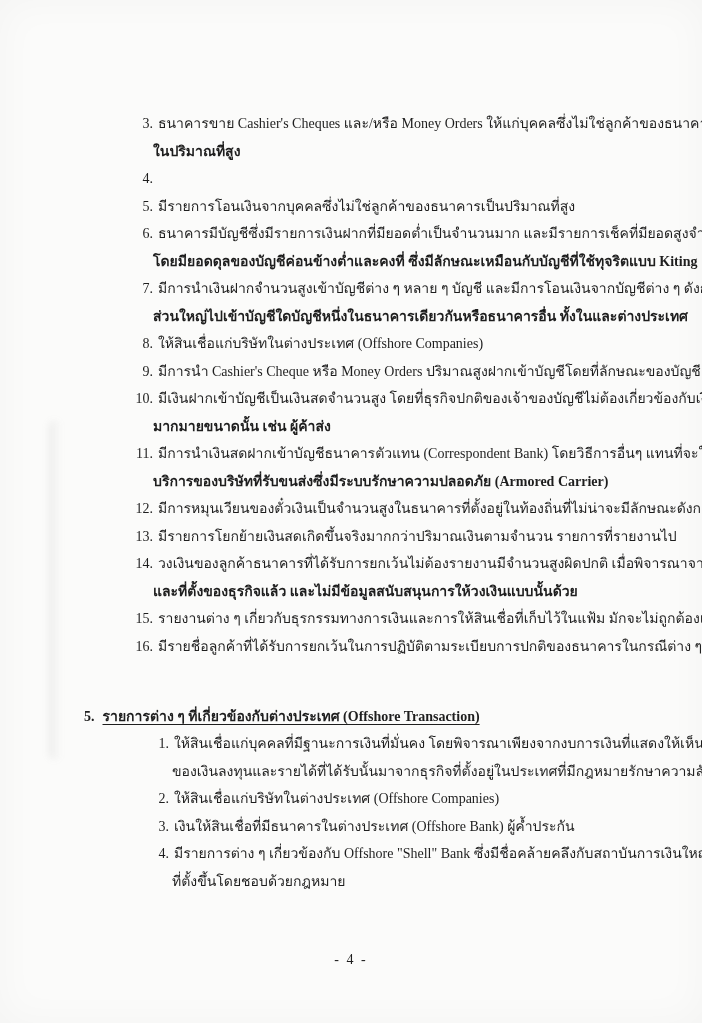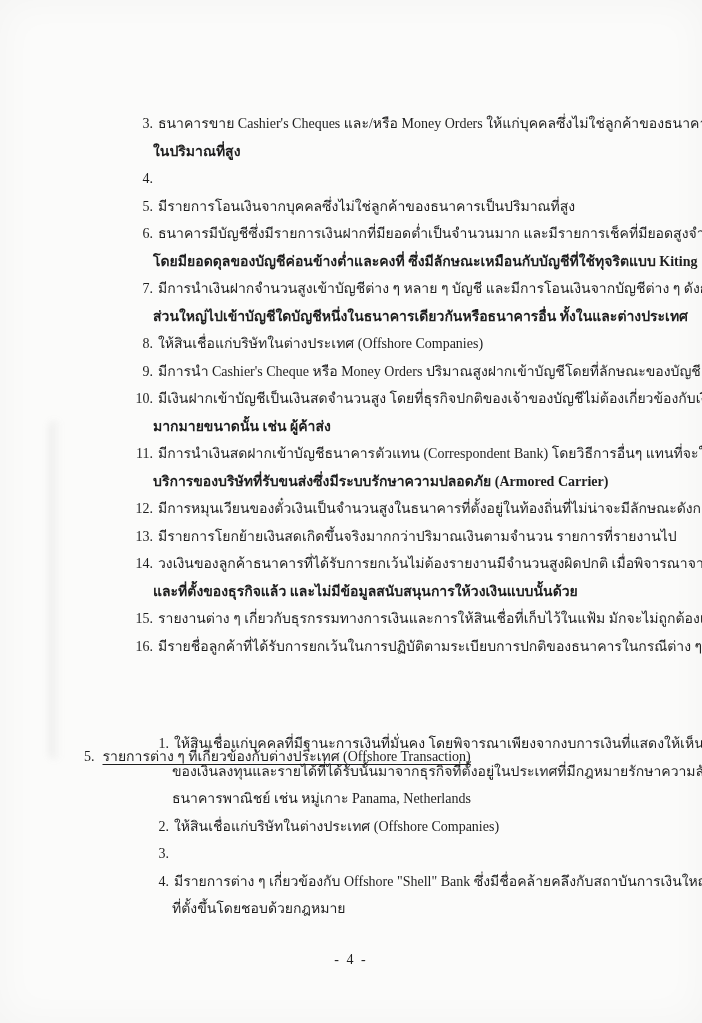--- a/index.html
+++ b/index.html
@@ -59,24 +59,24 @@
   .main-list .line.cont {
     padding-left: 19px;
     font-weight: bold;
   }
   .sub-list .line.cont {
     padding-left: 22px;
   }
   .section-heading {
     position: absolute;
     left: 84px;
-    top: 743px;
+    top: 703px;
     line-height: 27.5px;
     white-space: nowrap;
-    font-weight: 400;
+    font-weight: 700;
   }
   .section-heading .sec-num {
     display: inline-block;
     margin-right: 8px;
   }
   .section-heading .sec-title {
     text-decoration: underline;
     text-underline-offset: 3px;
   }
   .page-number {
@@ -192,31 +192,31 @@
     <span class="sec-num">5.</span><span class="sec-title">รายการต่าง ๆ ที่เกี่ยวข้องกับต่างประเทศ  (Offshore Transaction)</span>
   </div>
 
   <div class="sub-list">
       <div class="item">
         <div class="line first">
           <span class="num">1.</span>
           <span>ให้สินเชื่อแก่บุคคลที่มีฐานะการเงินที่มั่นคง โดยพิจารณาเพียงจากงบการเงินที่แสดงให้เห็นว่าส่วนใหญ่</span>
         </div>
         <div class="line cont">ของเงินลงทุนและรายได้ที่ได้รับนั้นมาจากธุรกิจที่ตั้งอยู่ในประเทศที่มีกฎหมายรักษาความลับลูกค้าของ</div>
-        <div class="line cont">ธนาคารพาณิชย์ เช่น หมู่เกาะ Panama, Netherlands</div>
       </div>
       <div class="item">
         <div class="line first">
           <span class="num">2.</span>
           <span>ให้สินเชื่อแก่บริษัทในต่างประเทศ (Offshore Companies)</span>
         </div>
       </div>
       <div class="item">
         <div class="line first">
           <span class="num">3.</span>
+          <span>เงินให้สินเชื่อที่มีธนาคารในต่างประเทศ (Offshore Bank) ผู้ค้ำประกัน</span>
         </div>
       </div>
       <div class="item">
         <div class="line first">
           <span class="num">4.</span>
           <span>มีรายการต่าง ๆ เกี่ยวข้องกับ Offshore "Shell" Bank ซึ่งมีชื่อคล้ายคลึงกับสถาบันการเงินใหญ่ ๆ</span>
         </div>
         <div class="line cont">ที่ตั้งขึ้นโดยชอบด้วยกฎหมาย</div>
       </div>
     </div>

